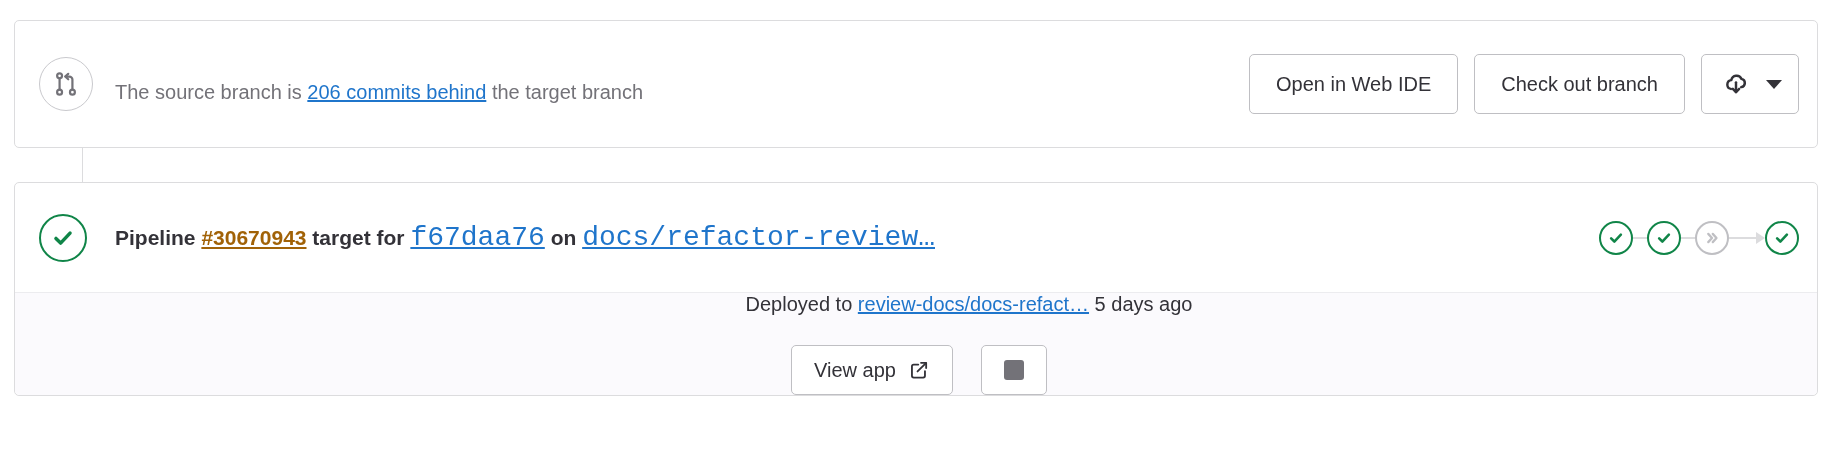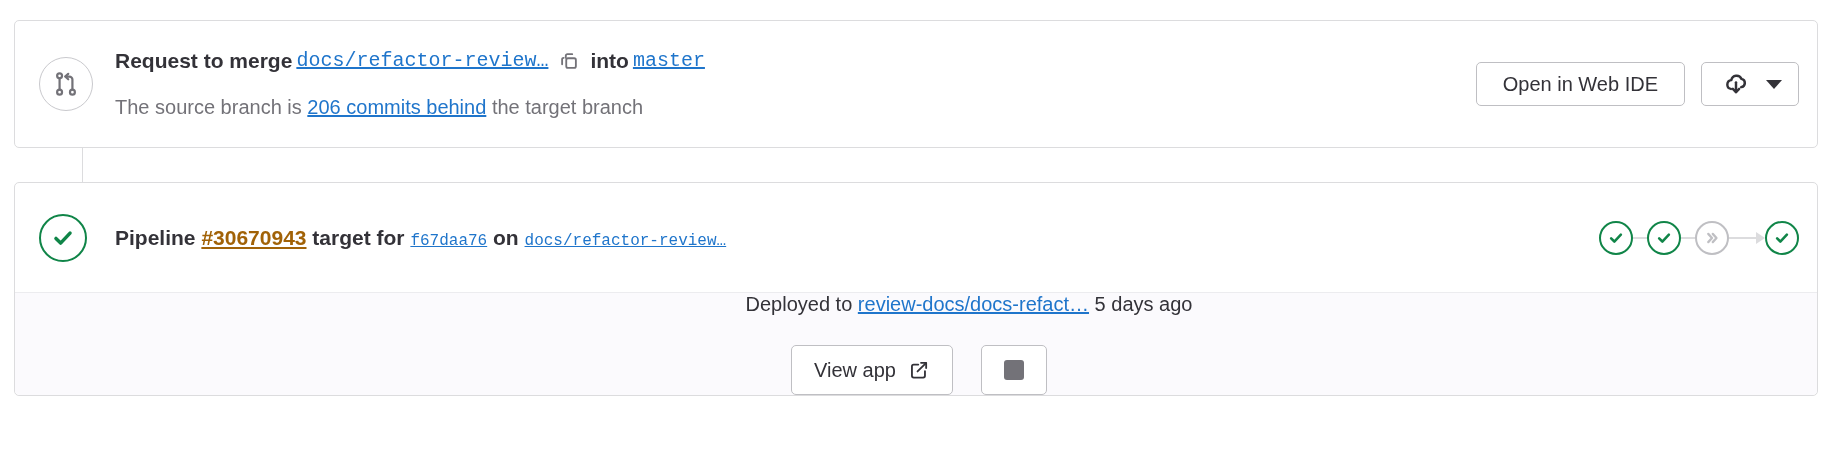--- a/index.html
+++ b/index.html
@@ -91,21 +91,21 @@
     align-items: center;
     gap: 16px;
   }
   .btn {
     background: #fff;
     border: 1px solid #bfbfc3;
     border-radius: 5px;
     color: #333238;
     font-size: 20px;
     font-family: "Liberation Sans", sans-serif;
-    height: 44px;
+    height: 60px;
     padding: 0 26px;
     display: inline-flex;
     align-items: center;
     justify-content: center;
     cursor: pointer;
     white-space: nowrap;
   }
   .btn-icon-split {
     padding: 0 16px 0 20px;
     gap: 16px;
@@ -153,21 +153,21 @@
     font-size: 21px;
     color: #333238;
     font-weight: 700;
     white-space: nowrap;
   }
   .pipe-text .link { color: #a16207; font-weight: 700; }
   .pipe-text .mono-link {
     font-family: "Liberation Mono", "DejaVu Sans Mono", monospace;
     color: #1f75cb;
     font-weight: 400;
-    font-size: 16px;
+    font-size: 28px;
   }
   .pipe-stages {
     flex: 0 0 auto;
     display: flex;
     align-items: center;
   }
   .stage {
     width: 34px; height: 34px;
     border-radius: 50%;
     border: 2px solid #108548;
@@ -249,42 +249,30 @@
           <circle cx="6.5" cy="5" r="2.1"></circle>
           <circle cx="6.5" cy="19" r="2.1"></circle>
           <circle cx="17.5" cy="19" r="2.1"></circle>
           <path d="M6.5 7.1v9.8"></path>
           <path d="M17.5 16.9V8.2a2.6 2.6 0 0 0-2.6-2.6h-3.2"></path>
           <path d="M13.9 3.3 11.3 5.6l2.6 2.3"></path>
         </svg>
       </div>
 
       <div class="mr-text">
-        <div class="mr-title">
-          <span class="plain">Request to merge</span>
-          <a class="mono-link" href="#">docs/refactor-review…</a>
-          <button class="copy-icon-btn" aria-label="copy branch name">
-            <svg width="22" height="22" viewBox="0 0 24 24" fill="none" stroke="currentColor" stroke-width="2" stroke-linecap="round" stroke-linejoin="round">
-              <path d="M8.5 8.5V6.2A1.7 1.7 0 0 1 10.2 4.5h5.3"></path>
-              <path d="M6.2 8.5h-0.0A1.7 1.7 0 0 0 4.5 10.2v5.3"></path>
-              <rect x="9" y="9" width="10.5" height="10.5" rx="1.8"></rect>
-            </svg>
-          </button>
-          <span class="plain">into</span>
-          <a class="mono-link" href="#">master</a>
-        </div>
         <div class="mr-sub">
           <span>The source branch is</span>
           <a class="link" href="#">206 commits behind</a>
           <span>the target branch</span>
         </div>
       </div>
 
       <div class="mr-actions">
         <button class="btn">Open in Web IDE</button>
+        <button class="btn">Check out branch</button>
         <button class="btn btn-icon-split">
           <span>
             <svg width="28" height="28" viewBox="0 0 24 24" fill="none" stroke="currentColor" stroke-width="2.1" stroke-linecap="round" stroke-linejoin="round">
               <path d="M7.6 16.2A3.8 3.8 0 0 1 8 8.7a4.6 4.6 0 0 1 8.7-1.1 3.6 3.6 0 0 1-.3 7.1"></path>
               <path d="M12 10.6v8.2"></path>
               <path d="M9.3 16.2 12 19l2.7-2.8"></path>
             </svg>
           </span>
           <span class="caret"></span>
         </button>

